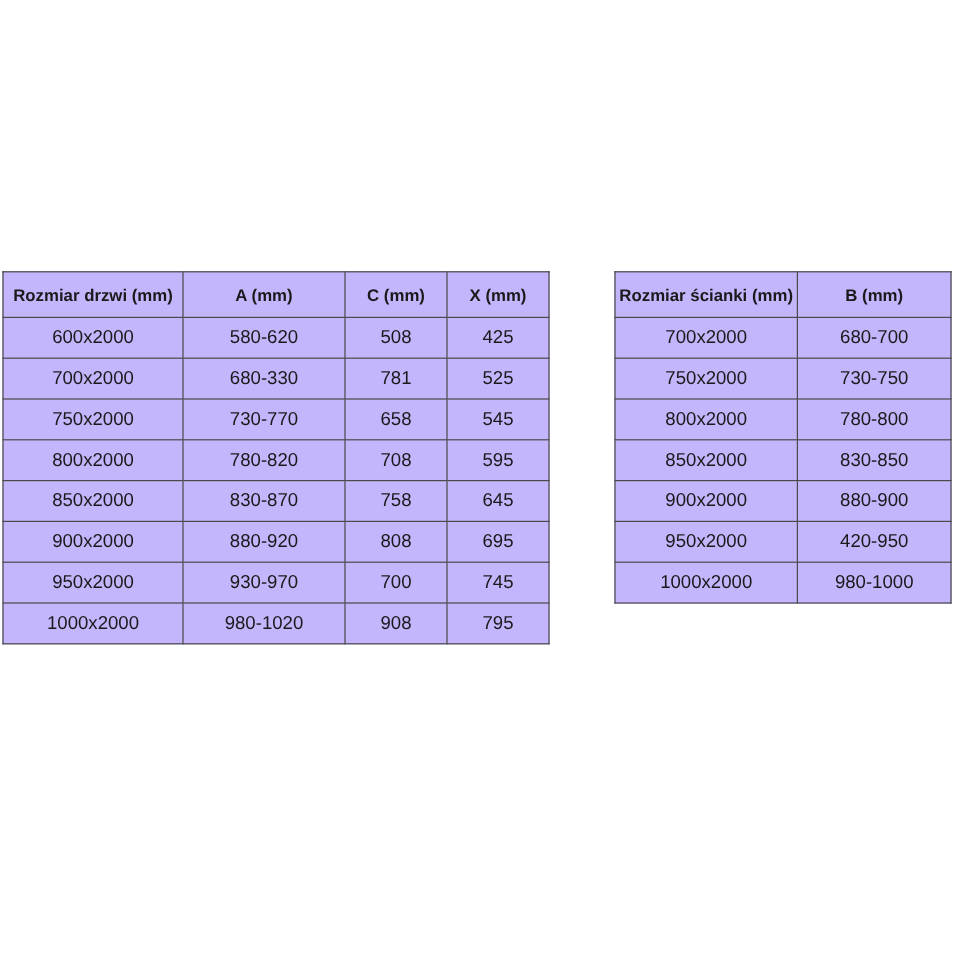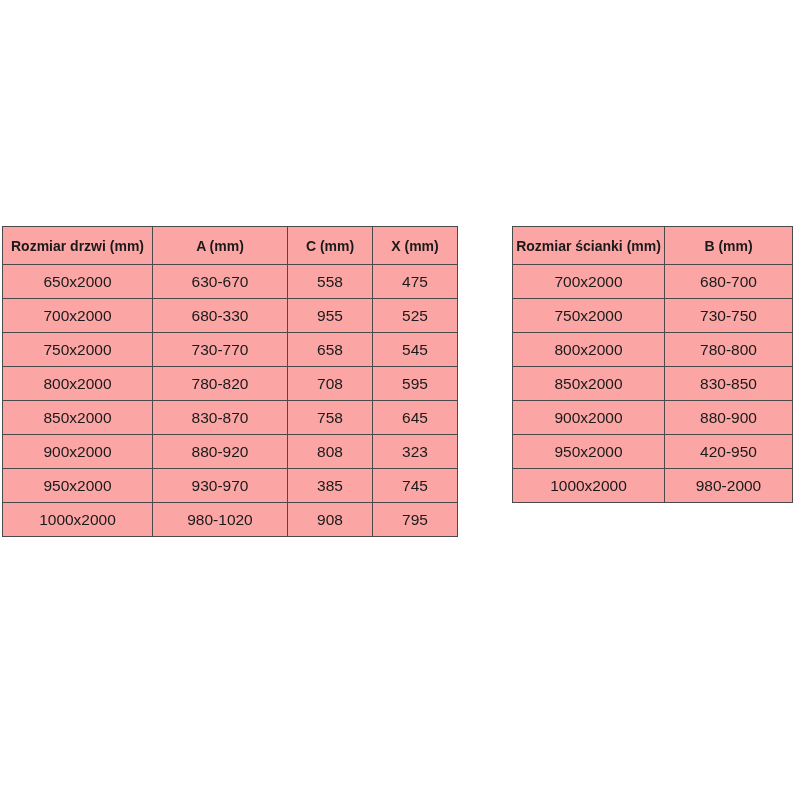--- a/index.html
+++ b/index.html
@@ -13,21 +13,21 @@
   .page {
     position: relative;
     width: 800px;
     height: 800px;
     background: #ffffff;
   }
   table.size-table {
     position: absolute;
     border-collapse: collapse;
     table-layout: fixed;
-    background: #fca5a5;
+    background: #c4b5fd;
   }
   table.size-table th,
   table.size-table td {
     border: 1px solid #4a4a4a;
     text-align: center;
     vertical-align: middle;
     color: #1a1a1a;
     overflow: hidden;
     white-space: nowrap;
   }
@@ -69,29 +69,29 @@
     <thead>
       <tr>
           <th>Rozmiar drzwi (mm)</th>
           <th>A (mm)</th>
           <th>C (mm)</th>
           <th>X (mm)</th>
         </tr>
     </thead>
     <tbody>
         <tr>
-          <td>650x2000</td>
-          <td>630-670</td>
-          <td>558</td>
-          <td>475</td>
+          <td>600x2000</td>
+          <td>580-620</td>
+          <td>508</td>
+          <td>425</td>
         </tr>
         <tr>
           <td>700x2000</td>
           <td>680-330</td>
-          <td>955</td>
+          <td>781</td>
           <td>525</td>
         </tr>
         <tr>
           <td>750x2000</td>
           <td>730-770</td>
           <td>658</td>
           <td>545</td>
         </tr>
         <tr>
           <td>800x2000</td>
@@ -102,26 +102,26 @@
         <tr>
           <td>850x2000</td>
           <td>830-870</td>
           <td>758</td>
           <td>645</td>
         </tr>
         <tr>
           <td>900x2000</td>
           <td>880-920</td>
           <td>808</td>
-          <td>323</td>
+          <td>695</td>
         </tr>
         <tr>
           <td>950x2000</td>
           <td>930-970</td>
-          <td>385</td>
+          <td>700</td>
           <td>745</td>
         </tr>
         <tr>
           <td>1000x2000</td>
           <td>980-1020</td>
           <td>908</td>
           <td>795</td>
         </tr>
       </tbody>
   </table>
@@ -153,18 +153,18 @@
         <tr>
           <td>900x2000</td>
           <td>880-900</td>
         </tr>
         <tr>
           <td>950x2000</td>
           <td>420-950</td>
         </tr>
         <tr>
           <td>1000x2000</td>
-          <td>980-2000</td>
+          <td>980-1000</td>
         </tr>
       </tbody>
   </table>
 
 </div>
 
 </body></html>

